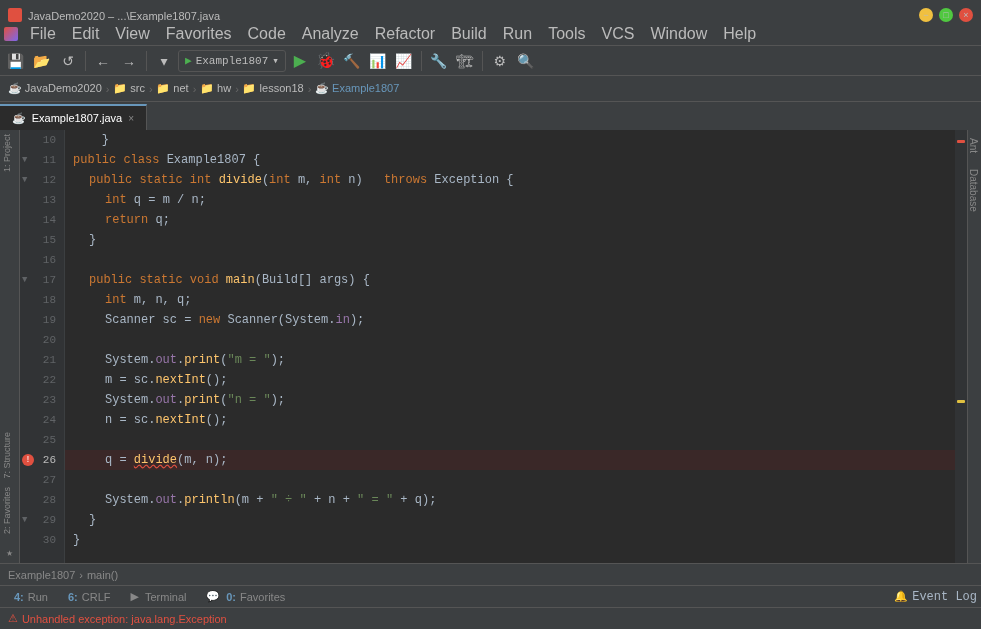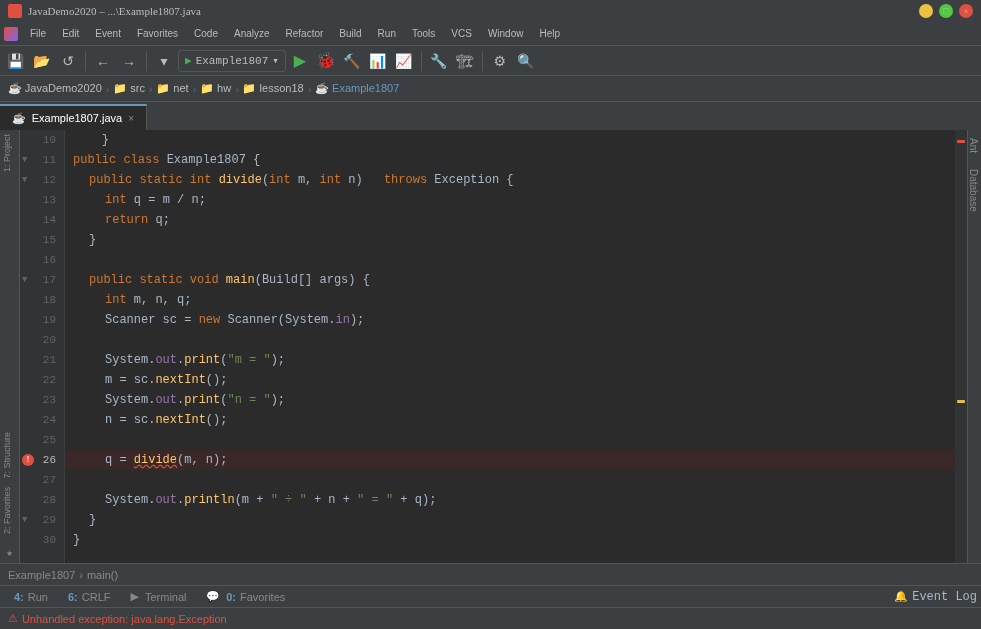--- a/index.html
+++ b/index.html
@@ -1,27 +1,27 @@
 <!DOCTYPE html>
 <html><head>
   <meta charset="utf-8">
   <style>
     * { margin: 0; padding: 0; box-sizing: border-box; }
     body { font-family: 'Courier New', monospace; font-size: 12px; background: #2b2b2b; color: #a9b7c6; width: 981px; height: 629px; overflow: hidden; display: flex; flex-direction: column; }
 
     
-    .titlebar { background: #3c3f41; height: 22px; display: flex; align-items: center; padding: 0 8px; font-family: Liberation Serif, serif; font-size: 11px; color: #bbbbbb; flex-shrink: 0; }
+    .titlebar { background: #3c3f41; height: 22px; display: flex; align-items: flex-end; padding: 0 8px; font-family: Liberation Sans, sans-serif; font-size: 11px; color: #bbbbbb; flex-shrink: 0; }
     .titlebar .win-controls { margin-left: auto; display: flex; gap: 6px; }
     .titlebar .win-btn { width: 14px; height: 14px; border-radius: 50%; display: flex; align-items: center; justify-content: center; font-size: 9px; cursor: pointer; }
     .win-min { background: #f0c040; }
     .win-max { background: #50c840; }
     .win-close { background: #e05040; }
 
     
-    .menubar { background: #3c3f41; height: 24px; display: flex; align-items: center; padding: 0 4px; font-family: Arial, sans-serif; font-size: 10px; color: #bbbbbb; flex-shrink: 0; border-bottom: 1px solid #555; }
+    .menubar { background: #3c3f41; height: 24px; display: flex; align-items: center; padding: 0 4px; font-family: Arial, sans-serif; font-size: 16px; color: #bbbbbb; flex-shrink: 0; border-bottom: 1px solid #555; }
     .menubar .app-icon { width: 16px; height: 16px; background: #e05040; border-radius: 2px; margin-right: 6px; }
     .menu-item { padding: 2px 8px; cursor: pointer; }
 
     
     .toolbar { background: #3c3f41; height: 30px; display: flex; align-items: center; padding: 0 4px; gap: 2px; flex-shrink: 0; border-bottom: 1px solid #555; }
     .toolbar-btn { width: 24px; height: 24px; background: transparent; border: none; color: #bbbbbb; cursor: pointer; display: flex; align-items: center; justify-content: center; font-size: 14px; border-radius: 2px; }
     .toolbar-separator { width: 1px; height: 20px; background: #555; margin: 0 3px; }
     .run-config { background: #3c3f41; border: 1px solid #555; color: #bbbbbb; font-size: 11px; padding: 2px 6px; border-radius: 3px; height: 22px; display: flex; align-items: center; gap: 4px; cursor: pointer; }
     .run-btn { width: 24px; height: 24px; background: transparent; border: none; color: #4caf50; cursor: pointer; display: flex; align-items: center; justify-content: center; font-size: 16px; }
     .debug-btn { color: #7b68ee; }
@@ -97,21 +97,21 @@
     <div class="win-btn win-min">−</div>
     <div class="win-btn win-max">□</div>
     <div class="win-btn win-close">×</div>
   </div>
 </div>
 
 <div class="menubar">
   <div class="app-icon" style="width:14px;height:14px;border-radius:2px;background:linear-gradient(135deg,#e05040,#7b68ee);margin-right:4px;"></div>
   <span class="menu-item">File</span>
   <span class="menu-item">Edit</span>
-  <span class="menu-item">Event</span>
+  <span class="menu-item">View</span>
   <span class="menu-item">Favorites</span>
   <span class="menu-item">Code</span>
   <span class="menu-item">Analyze</span>
   <span class="menu-item">Refactor</span>
   <span class="menu-item">Build</span>
   <span class="menu-item">Run</span>
   <span class="menu-item">Tools</span>
   <span class="menu-item">VCS</span>
   <span class="menu-item">Window</span>
   <span class="menu-item">Help</span>

